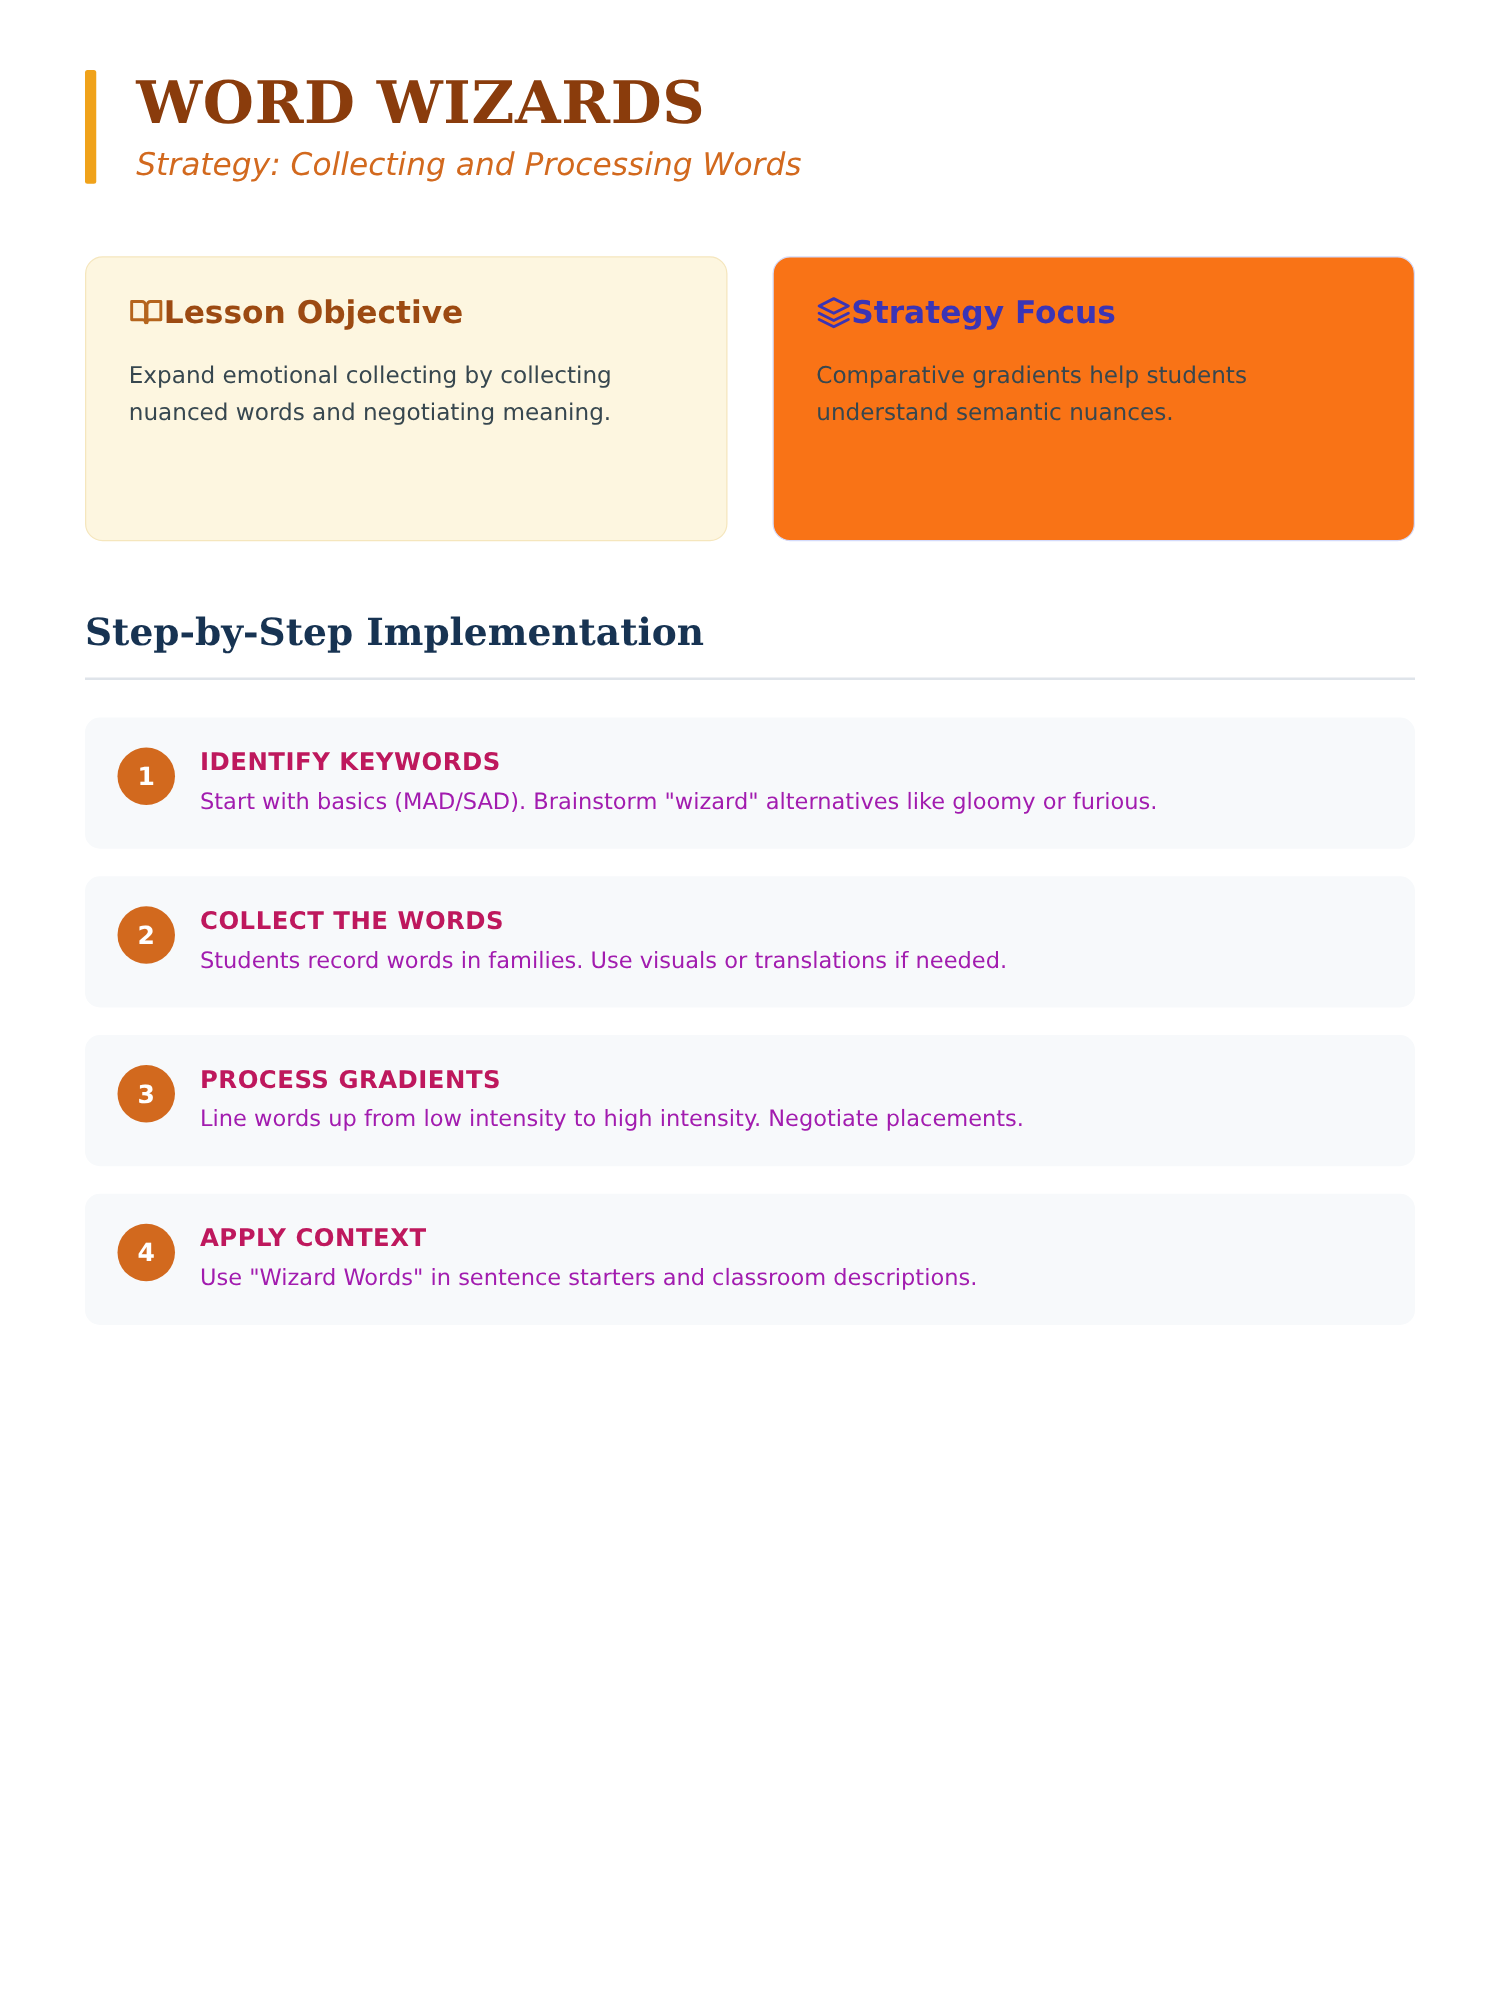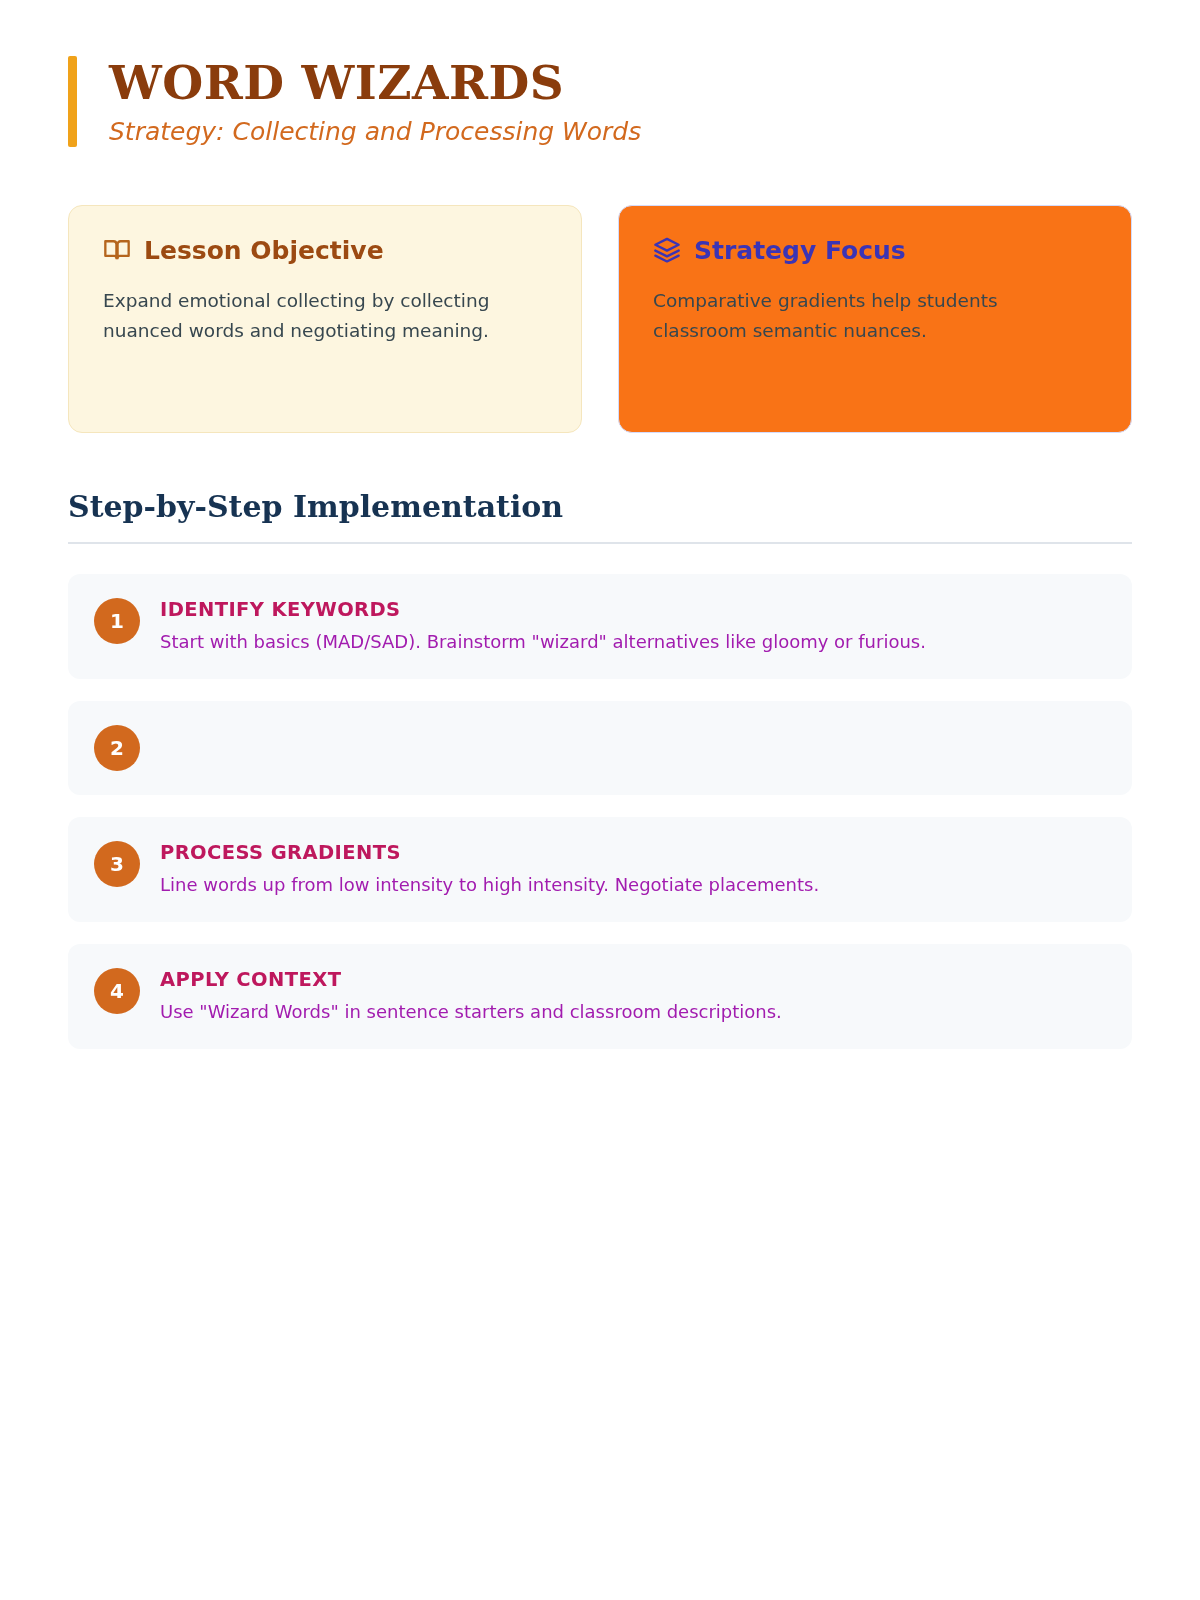--- a/index.html
+++ b/index.html
@@ -65,22 +65,21 @@
   .card-objective {
     background: #fdf6e0;
     border: 1px solid #f5e6bd;
   }
   .card-strategy {
     background: #f97316;
     border: 1px solid #d4dbfb;
   }
   .card-head {
     display: flex;
-    align-items: flex-end;
-    gap: 13px;
+    align-items: flex-start;
     margin-bottom: 22px;
   }
   .card-head-title {
     font-size: 25px;
     font-weight: bold;
     line-height: 1.1;
   }
   .card-objective .card-head-title { color: #9c4a12; }
   .card-strategy .card-head-title { color: #3b34b5; }
   .card-objective .icon svg { stroke: #b5651d; }
@@ -177,40 +176,44 @@
       <div class="card-head">
         <span class="icon">
           <svg width="28" height="28" viewBox="0 0 24 24" fill="none" stroke-width="2" stroke-linecap="round" stroke-linejoin="round">
             <polygon points="12,2.5 22,7.5 12,12.5 2,7.5"></polygon>
             <polyline points="2,12.5 12,17.5 22,12.5"></polyline>
             <polyline points="2,16.8 12,21.8 22,16.8"></polyline>
           </svg>
         </span>
         <span class="card-head-title">Strategy Focus</span>
       </div>
-      <div class="card-body">Comparative gradients help students classroom semantic nuances.</div>
+      <div class="card-body">Comparative gradients help students understand semantic nuances.</div>
     </div>
 
   </div>
 
   <h2 class="section-title">Step-by-Step Implementation</h2>
   <div class="divider"></div>
 
   <div class="steps">
 
     <div class="step">
       <div class="step-num">1</div>
       <div class="step-text">
         <div class="step-title">IDENTIFY KEYWORDS</div>
         <div class="step-desc">Start with basics (MAD/SAD). Brainstorm "wizard" alternatives like gloomy or furious.</div>
       </div>
     </div>
 
     <div class="step">
       <div class="step-num">2</div>
+      <div class="step-text">
+        <div class="step-title">COLLECT THE WORDS</div>
+        <div class="step-desc">Students record words in families. Use visuals or translations if needed.</div>
+      </div>
     </div>
 
     <div class="step">
       <div class="step-num">3</div>
       <div class="step-text">
         <div class="step-title">PROCESS GRADIENTS</div>
         <div class="step-desc">Line words up from low intensity to high intensity. Negotiate placements.</div>
       </div>
     </div>
 

